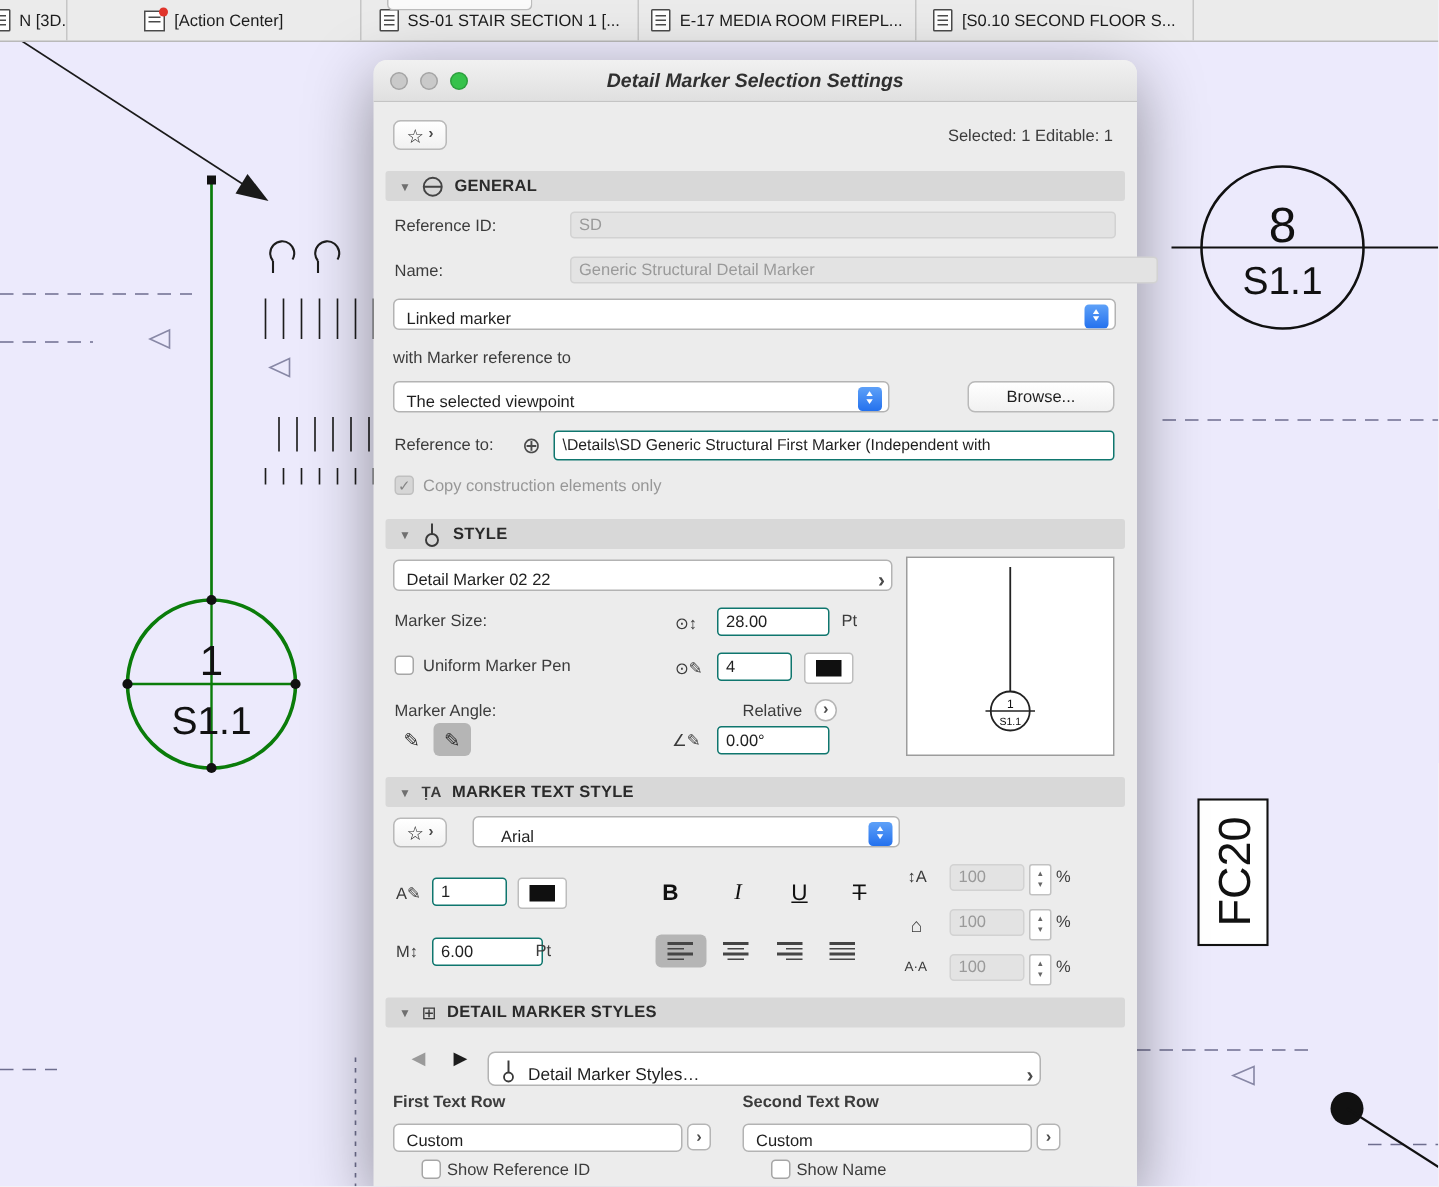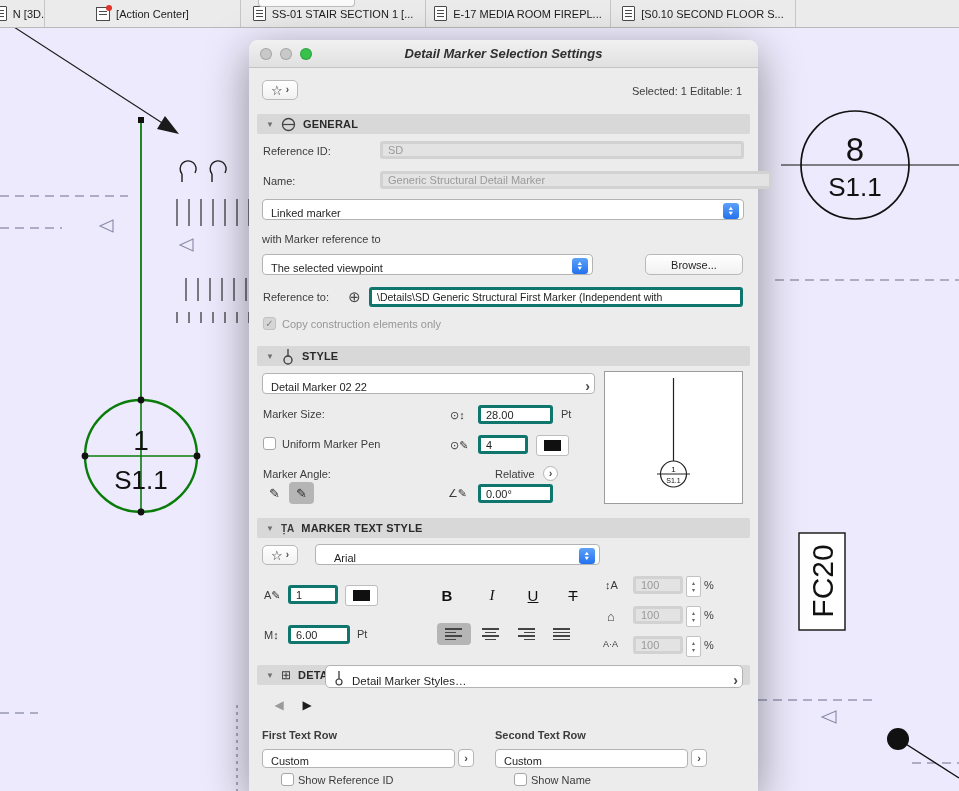--- a/index.html
+++ b/index.html
@@ -17,21 +17,21 @@
   
   .canvas{position:absolute;left:0;top:27px;width:959px;height:764px;background:#eceafc;}
   
   .dialog{position:absolute;left:249px;top:40px;width:509px;height:751px;background:#ececec;border-radius:9px 9px 0 0;box-shadow:0 12px 45px rgba(0,0,0,.4);z-index:10;font-size:11px;color:#2e2e2e;}
   .titlebar{position:relative;height:27px;background:linear-gradient(#f1f1f1,#e0e0e0);border-bottom:1px solid #c4c4c4;border-radius:9px 9px 0 0;display:flex;align-items:center;justify-content:center;}
   .title{font-size:13px;font-weight:bold;color:#303030;font-style:italic;}
   .lights{position:absolute;left:11px;top:8px;display:flex;gap:8px;}
   .light{width:12px;height:12px;border-radius:50%;box-sizing:border-box;border:1px solid rgba(0,0,0,.18);}
   .lbl{position:absolute;font-size:11px;color:#3c3c3c;white-space:nowrap;}
   .lbl.dim{color:#979797;}
-  .fld{position:absolute;background:#fff;border:3px solid #0f766e;border-radius:3px;font-size:11px;color:#1f1f1f;display:flex;align-items:center;padding:0 5px;box-sizing:border-box;white-space:nowrap;overflow:hidden;}
+  .fld{position:absolute;background:#fff;border:1px solid #0f766e;border-radius:3px;font-size:11px;color:#1f1f1f;display:flex;align-items:center;padding:0 5px;box-sizing:border-box;white-space:nowrap;overflow:hidden;}
   .fld.dis{background:#e3e3e3;color:#9a9a9a;border-color:#d2d2d2;}
   .sel{position:absolute;background:#fff;border:1px solid #b3b3b3;border-radius:4px;display:flex;align-items:flex-end;font-size:11px;color:#1f1f1f;box-sizing:border-box;padding:0 4px 0 8px;white-space:nowrap;overflow:hidden;}
   .sel .sp{flex:1;}
   .bluebox{width:16px;height:16px;border-radius:3px;background:linear-gradient(#5ea1f8,#2471ee);color:#fff;display:flex;flex-direction:column;align-items:center;justify-content:center;line-height:1;flex:0 0 auto;}
   .bluebox span{font-size:5.5px;display:block;transform:scaleX(1.3);}
   .chev{font-size:14px;color:#4a4a4a;font-weight:bold;line-height:1;}
   .hdr{position:absolute;left:8px;width:493px;height:20px;background:#d8d8d8;display:flex;align-items:center;gap:7px;padding-left:9px;box-sizing:border-box;border-radius:2px;}
   .hdr .tri{font-size:8px;color:#6f6f6f;}
   .hdr .txt{font-size:11px;font-weight:bold;color:#2a2a2a;letter-spacing:.2px;}
   .cb{position:absolute;width:13px;height:13px;border:1px solid #a6a6a6;border-radius:3px;background:#fff;box-sizing:border-box;display:flex;align-items:center;justify-content:center;font-size:10px;color:#858585;}
@@ -338,21 +338,21 @@
         <span>I</span>
       </div>
     <div class="fmt u" style="left:269px;top:543px">
         <span>U</span>
       </div>
     <div class="fmt s" style="left:309px;top:543px">
         <span>T</span>
       </div>
 
     <div class="icn" style="left:15px;top:589px">M↕</div>
-    <div class="fld" style="left:39px;top:585px;width:62px;height:19px">
+    <div class="fld" style="left:39px;top:585px;width:74px;height:19px">
         <span>6.00</span>
       </div>
     <div class="lbl" style="left:108px;top:588px">Pt</div>
 
     <div class="alignbtn al-left on" style="left:188px;top:583px">
         <i></i>
         <i></i>
         <i></i>
         <i></i>
       </div>
@@ -410,21 +410,21 @@
       <span style="font-size:12px;color:#3a3a3a">⊞</span>
       <span class="txt">DETAIL MARKER STYLES</span>
     </div>
 
     <div class="navarrow" style="left:20px;top:655px;color:#9a9a9a">
         <span>◀</span>
       </div>
     <div class="navarrow" style="left:48px;top:655px;color:#1d1d1d">
         <span>▶</span>
       </div>
-    <div class="sel" style="left:76px;top:625px;width:418px;height:23px;border-radius:5px;gap:8px">
+    <div class="sel" style="left:76px;top:661px;width:369px;height:23px;border-radius:5px;gap:8px">
       <svg width="10" height="17">
           <line x1="5" y1="1" x2="5" y2="9" stroke="#3a3a3a" stroke-width="1.3"></line>
           <circle cx="5" cy="12" r="3" fill="none" stroke="#3a3a3a" stroke-width="1.2"></circle>
         </svg>
       <span style="font-size:11.5px">Detail Marker Styles…</span>
         <span class="sp"></span>
       <span class="chev">›</span>
     </div>
 
     <div class="lbl" style="left:13px;top:689px;font-weight:bold">First Text Row</div>

